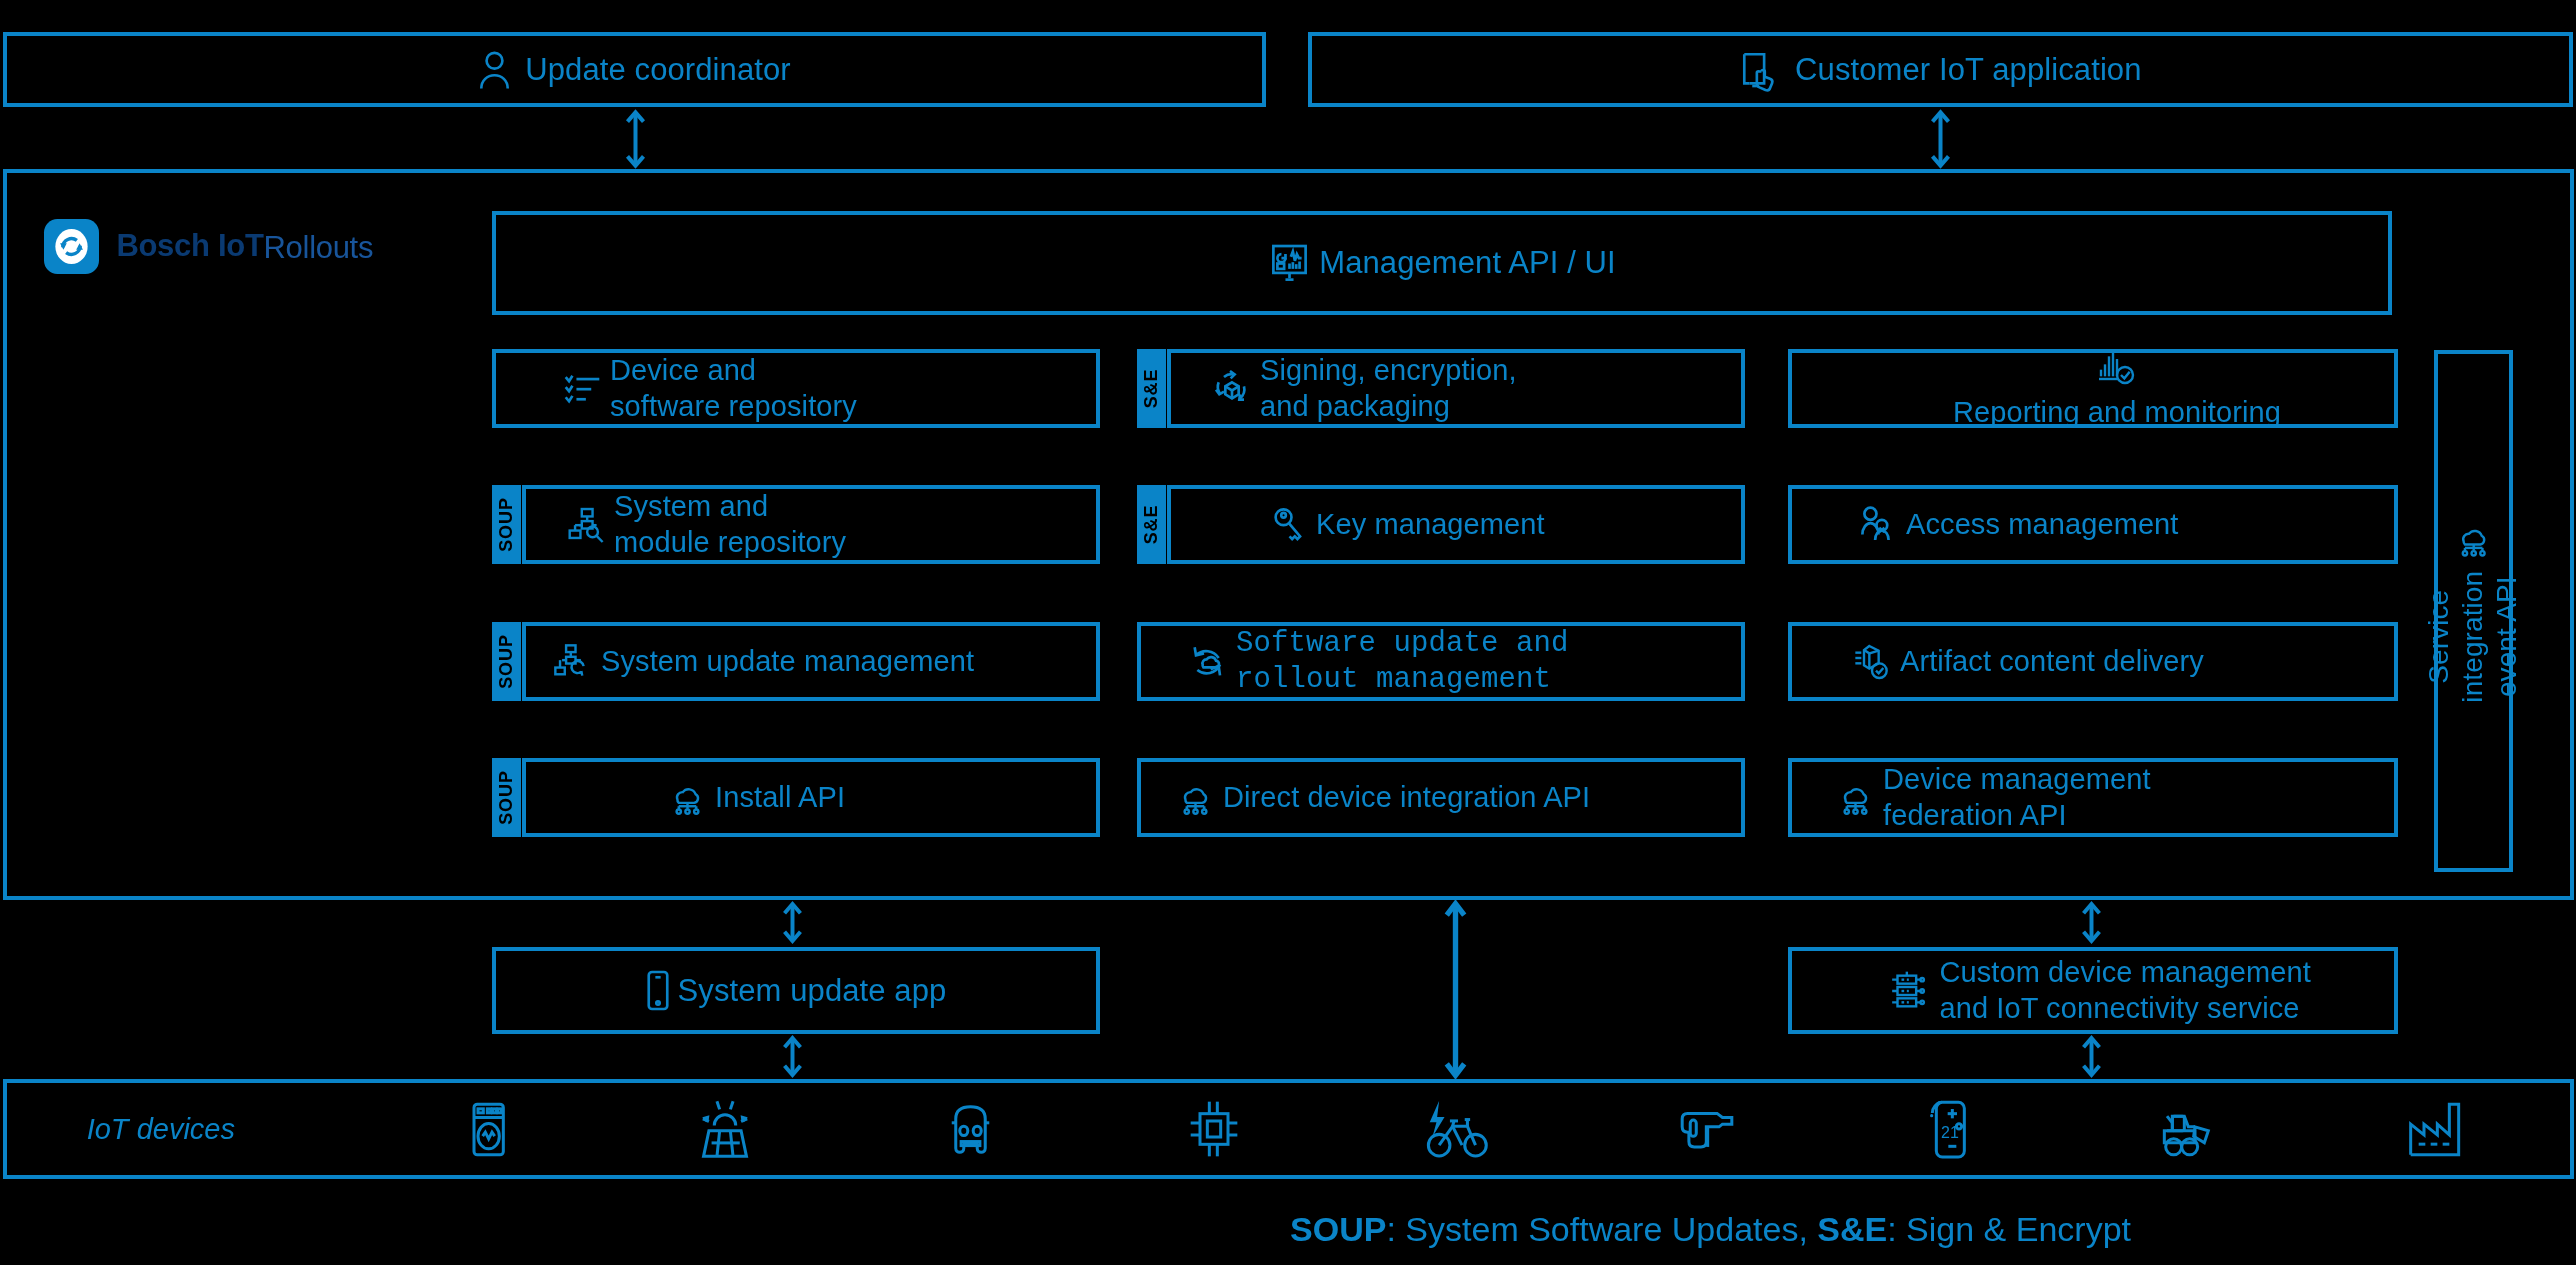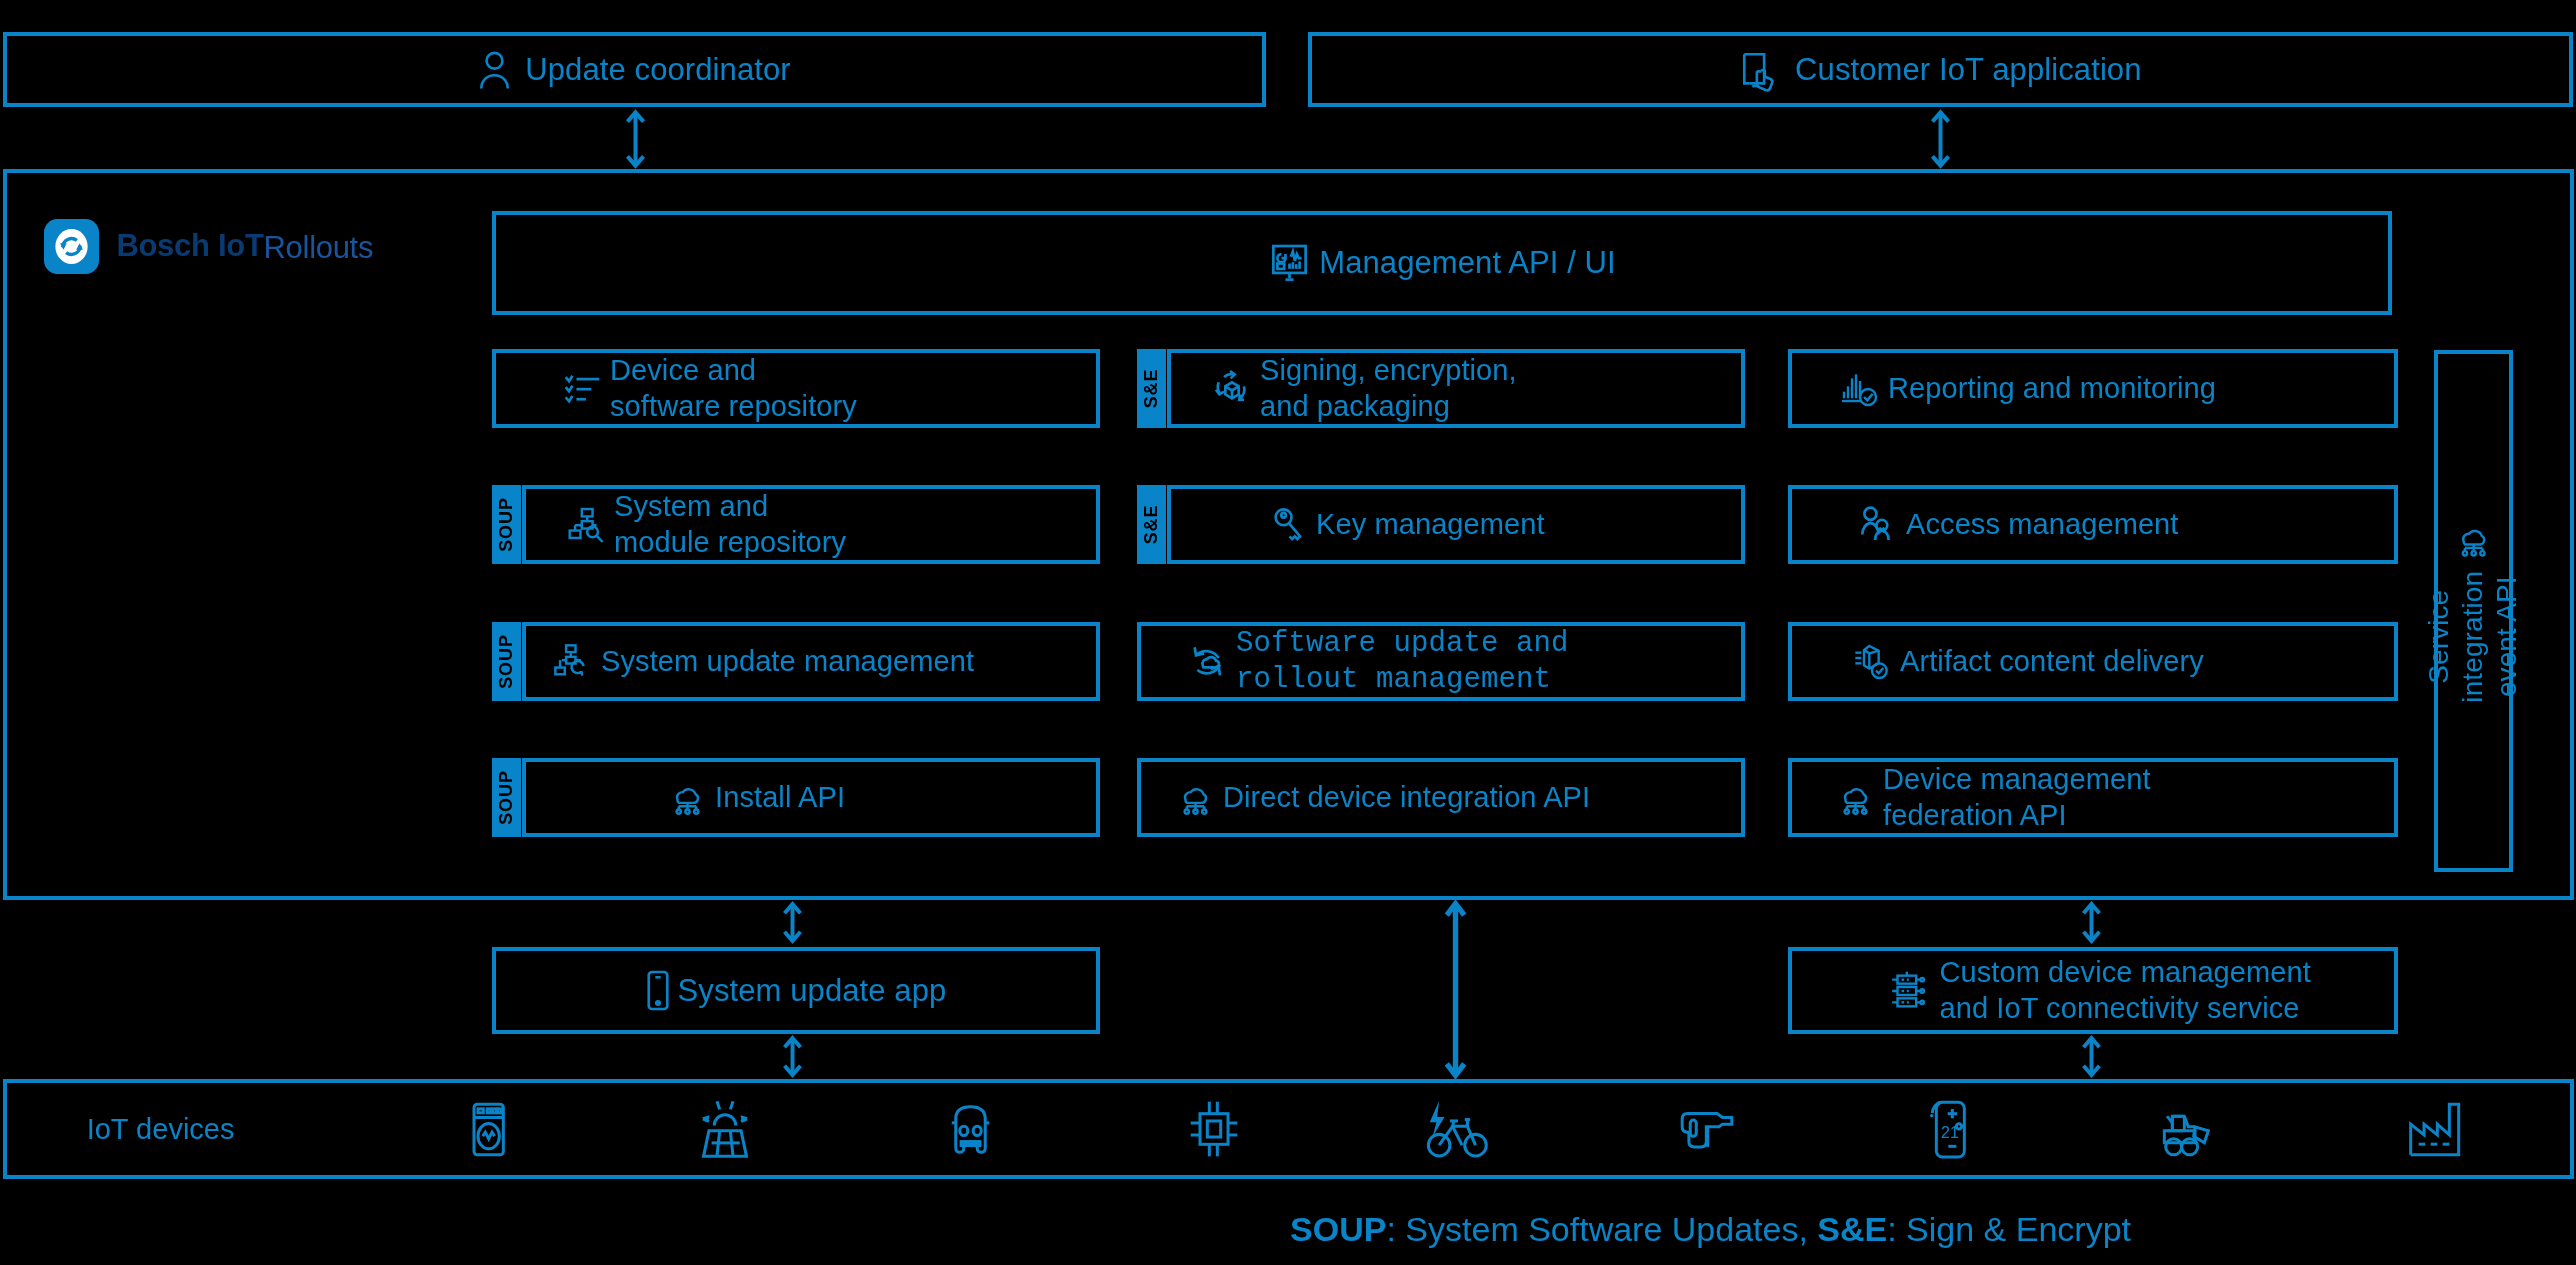--- a/index.html
+++ b/index.html
@@ -94,21 +94,21 @@
 
   
   #iotbar {
     position: absolute;
     left: 2.7px; top: 1079px;
     width: 2571px; height: 100px;
     border: 4px solid #0a84c8;
     display: flex; align-items: center;
   }
   #iotbar .iot-title {
-    color: #0a84c8; font-size: 29px; margin-left: 80px; width: 375px;
+    color: #0a84c8; font-size: 29px; margin-left: 80px; width: 375px; font-style: italic;
   }
   #iot-icons { display: flex; align-items: center; flex: 1; justify-content: space-between; padding-right: 102px; }
   #iot-icons > * { flex: 0 0 auto; }
 
   
   #legend {
     position: absolute; right: 37px; top: 1210px;
     color: #0a84c8; font-size: 34px; white-space: nowrap;
   }
   #legend b { font-weight: bold; }
@@ -238,21 +238,21 @@
           <polyline points="20,26 30,32 40,26"></polyline>
           <line x1="30" y1="32" x2="30" y2="44"></line>
         </svg>
       </span>
       <span class="lbl">Signing, encryption,
 and packaging</span>
     </div>
   </div>
 
   <div class="box card" style="left:1788px; top:349px; width:610px;">
-    <div class="box-inner" style="padding-left:48px;">
+    <div class="box-inner" style="padding-left:48px;flex-direction:column;">
       <span>
         <svg width="40" height="40" viewBox="0 0 60 60" fill="none" stroke="#0a84c8" stroke-width="3.6">
           <line x1="6" y1="44" x2="6" y2="34"></line>
           <line x1="12" y1="44" x2="12" y2="26"></line>
           <line x1="18" y1="44" x2="18" y2="14"></line>
           <line x1="24" y1="44" x2="24" y2="8"></line>
           <line x1="30" y1="44" x2="30" y2="18"></line>
           <line x1="3" y1="48" x2="33" y2="48"></line>
           <circle cx="42" cy="42" r="12"></circle>
           <polyline points="36,42 41,47 49,37"></polyline>

